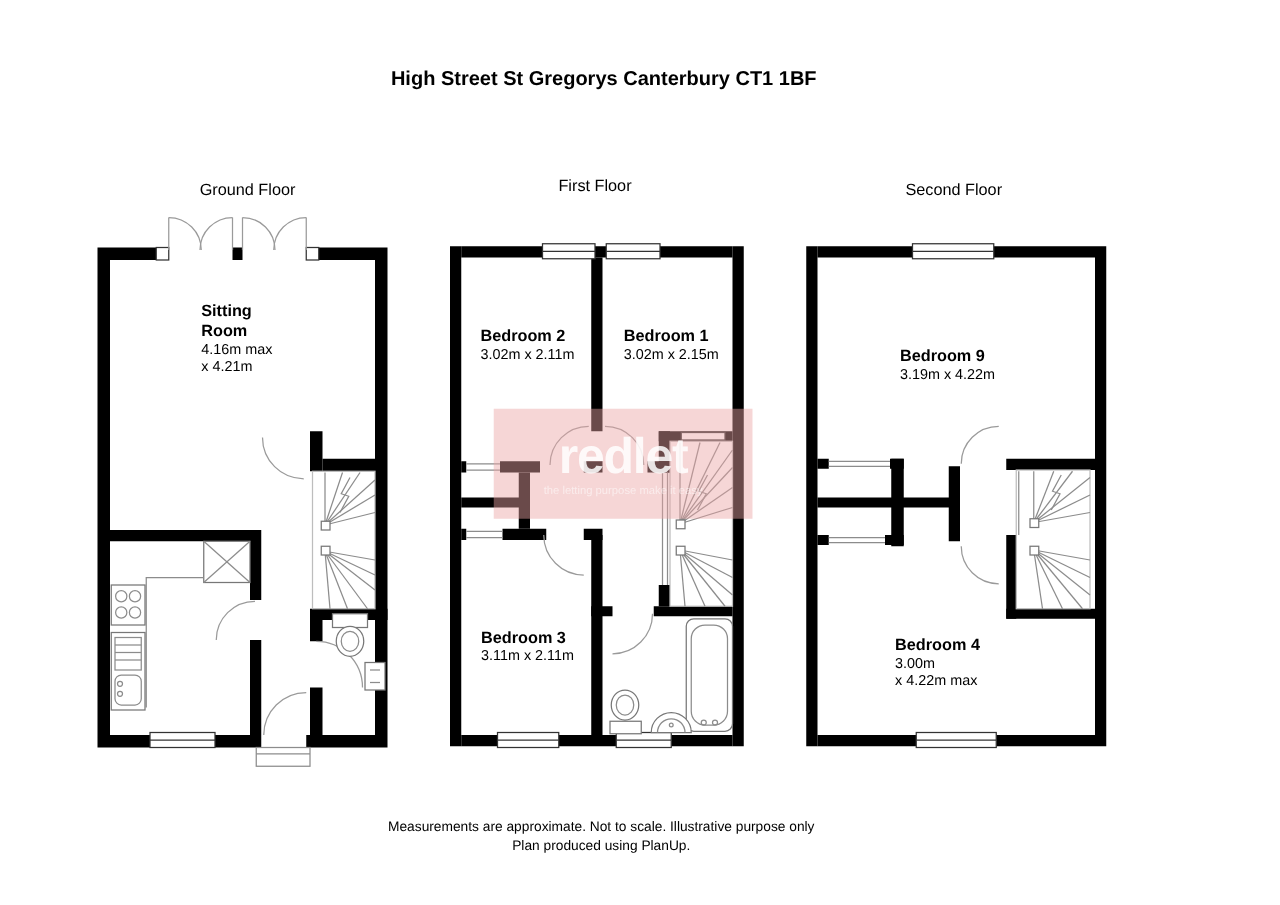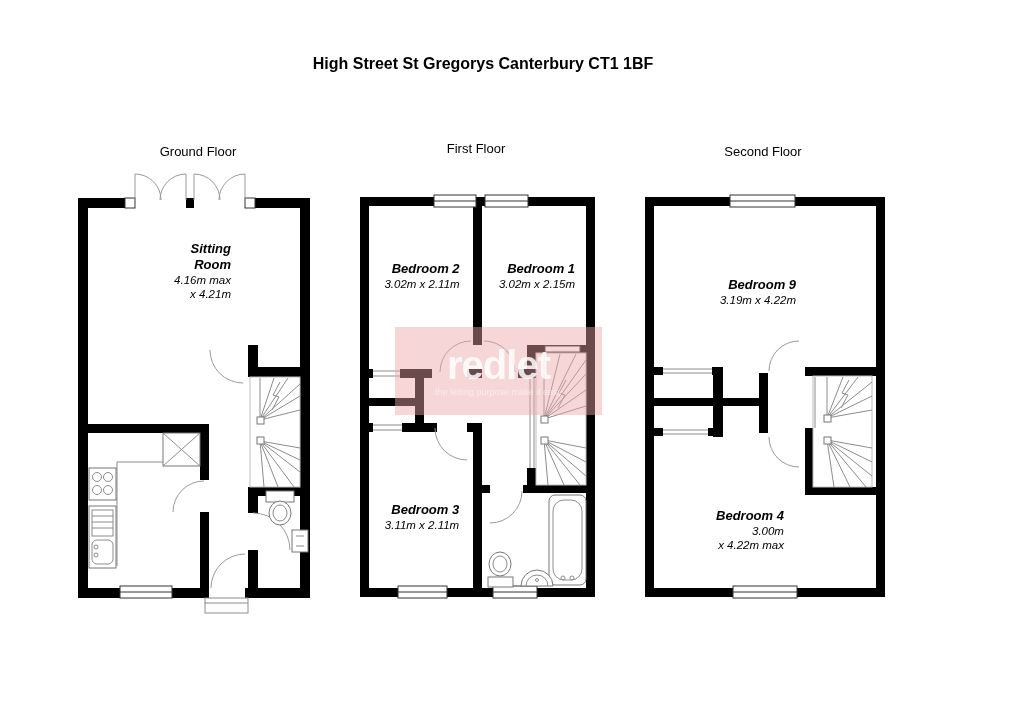--- a/index.html
+++ b/index.html
@@ -10,21 +10,21 @@
   .thin{stroke:#8c8c8c;stroke-width:1;fill:none;}
   .arc{stroke:#9a9a9a;stroke-width:1;fill:none;}
   .fix{stroke:#777;stroke-width:1;fill:#fff;}
   .win{fill:#fff;stroke:#333;stroke-width:1;}
   .winline{stroke:#333;stroke-width:1;}
   .jamb{fill:#fff;stroke:#333;stroke-width:1;}
   .stairbox{stroke:#bdbdbd;fill:none;stroke-width:1;}
   .txt{position:absolute;white-space:nowrap;}
   .page-title{font-size:16px;font-weight:bold;transform:translateX(-50%);}
   .floor-label{font-size:13px;font-weight:normal;transform:translateX(-50%);}
-  .room-label{position:absolute;transform:translateX(-50%);text-align:right;font-style:italic;}
+  .room-label{position:absolute;transform:translateX(-50%);text-align:left;}
   .rname{font-size:13px;font-weight:bold;line-height:16px;white-space:nowrap;margin-top:19px;}
   .rname.wrap{white-space:normal;max-width:70px;margin:0 auto;}
   .rdim{font-size:11.5px;line-height:14px;white-space:nowrap;}
   .footer{font-size:11px;line-height:15px;text-align:center;transform:translateX(-50%);}
   #watermark{position:absolute;left:395px;top:327px;width:207px;height:88px;
              background:rgba(235,164,164,0.45);display:flex;flex-direction:column;
              align-items:center;justify-content:center;pointer-events:none;}
   #watermark .brand{font-size:40px;font-weight:bold;color:rgba(255,255,255,0.85);
                     letter-spacing:-1px;line-height:40px;}
   #watermark .tagline{font-size:9px;color:rgba(255,255,255,0.55);margin-top:2px;}
@@ -331,14 +331,18 @@
   <div class="rname">Bedroom 9</div>
   <div class="rdim">3.19m x 4.22m</div>
 </div>
 
 <div class="room-label" style="left:750px;top:489px">
   <div class="rname">Bedroom 4</div>
   <div class="rdim">3.00m</div>
   <div class="rdim">x 4.22m max</div>
 </div>
 
+<div class="txt footer" style="left:481px;top:655px">
+  <div>Measurements are approximate. Not to scale. Illustrative purpose only</div>
+  <div>Plan produced using PlanUp.</div>
+</div>
 
 </div>
 
 </body></html>

